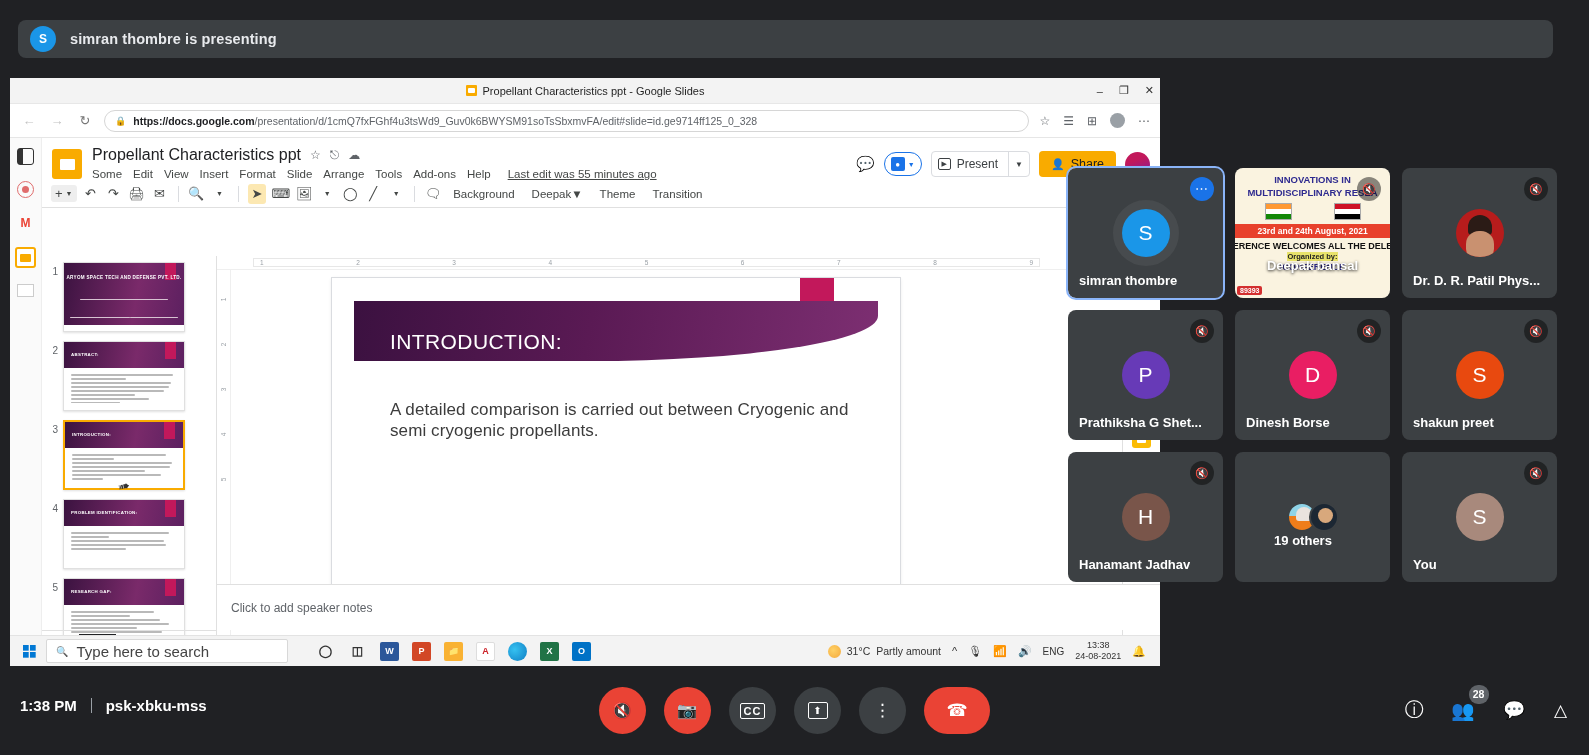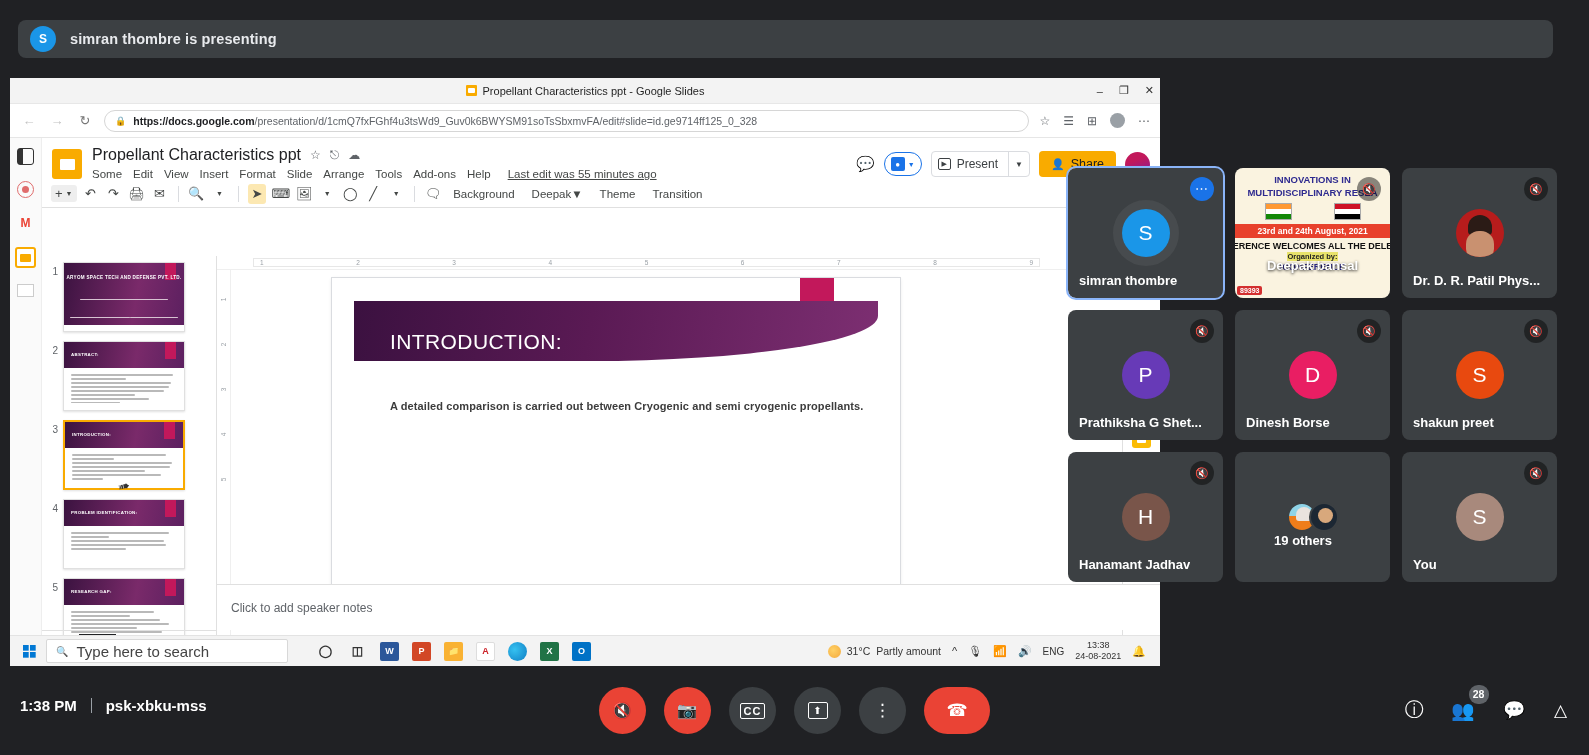--- a/index.html
+++ b/index.html
@@ -170,22 +170,22 @@
     box-shadow:0 0 0 1px #dadce0, 0 1px 4px rgba(0,0,0,.12);overflow:hidden;}
   .sl-band{position:absolute;left:22px;right:22px;top:23px;height:60px;
     background:linear-gradient(100deg,#3b1140 0%,#5a1a54 45%,#7d2f72 100%);
     border-bottom-right-radius:55% 75%;}
   .sl-band::after{content:"";position:absolute;right:0;bottom:-16px;width:120px;height:28px;
     background:#6e5a78;border-bottom-right-radius:60% 90%;opacity:.55;z-index:-1;}
   .sl-tab{position:absolute;right:66px;top:0;width:34px;height:60px;background:#c2185b;}
   .sl-title{position:absolute;left:58px;top:52px;color:#fff;font-size:21px;
     letter-spacing:.4px;}
   .sl-body{position:absolute;left:58px;right:34px;top:122px;}
-  .sl-p{font-size:11px;color:#3c3c3c;line-height:1.22;margin-bottom:10px;
-    letter-spacing:.1px;font-weight:bold;}
+  .sl-p{font-size:17px;color:#3c3c3c;line-height:1.22;margin-bottom:10px;
+    letter-spacing:.1px;}
 
   
   .notes{position:absolute;left:175px;right:0;bottom:36px;height:46px;
     border-top:1px solid #e0e0e0;background:#fff;display:flex;align-items:center;
     padding-left:14px;}
   .notes-txt{font-size:12px;color:#5f6368;}
   .gs-bottombar{position:absolute;left:175px;right:0;bottom:0;height:36px;
     display:flex;align-items:center;justify-content:flex-end;gap:14px;padding-right:14px;}
   .explore{width:24px;height:24px;border:1px solid #e0e0e0;border-radius:4px;
     background:#fafafa;display:flex;align-items:center;justify-content:center;}

